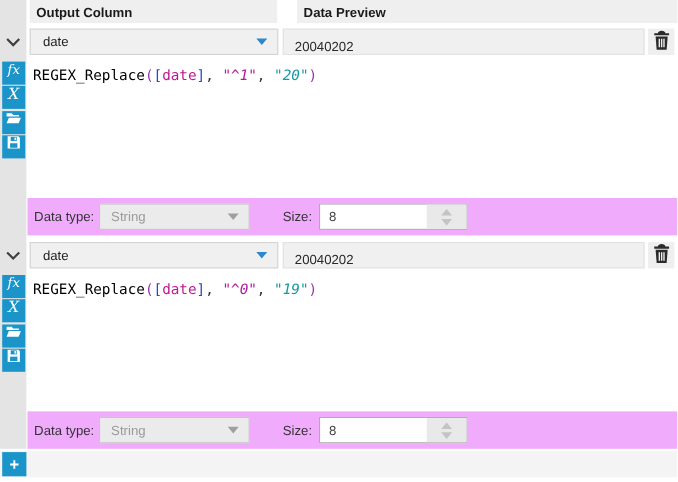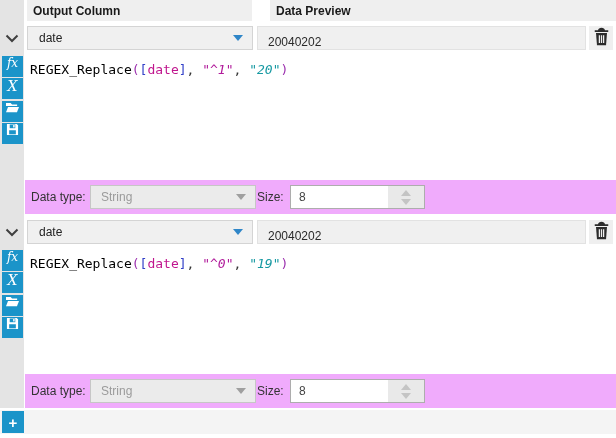--- a/index.html
+++ b/index.html
@@ -42,21 +42,21 @@
   .tk-paren{color:#9b2fae;}
   .tk-bracket{color:#3341c8;}
   .tk-field{color:#c0168e;}
   .tk-comma{color:#333333;}
   .tk-str1{color:#b11b9b;font-style:italic;}
   .tk-str2{color:#1699a2;font-style:italic;}
 
   .datarow{left:25px;width:591px;height:34px;background:#f0abfc;}
   .dt-label{position:absolute;left:6px;top:0;height:34px;display:flex;align-items:center;
             font-size:12px;color:#333;}
-  .dt-dropdown{position:absolute;left:65px;top:5px;width:166px;height:24px;background:#ebebeb;
+  .dt-dropdown{position:absolute;left:65px;top:5px;width:137px;height:24px;background:#ebebeb;
                border:1px solid #c6c6c6;box-sizing:border-box;display:flex;align-items:center;
                justify-content:space-between;padding:0 9px 0 10px;font-size:12px;color:#9b9b9b;}
   .size-label{position:absolute;left:232px;top:0;height:34px;display:flex;align-items:center;
               font-size:12px;color:#333;text-align:right;}
   .size-wrap{position:absolute;left:265px;top:5px;width:135px;height:24px;background:#fff;
              border:1px solid #adadad;box-sizing:border-box;}
   .size-input{position:absolute;left:0;top:0;width:95px;height:100%;border:none;outline:none;
               background:transparent;font-family:"Liberation Sans",sans-serif;font-size:12px;
               color:#444;padding:0 0 0 8px;}
   .spinner{position:absolute;right:0;top:0;width:36px;height:100%;background:#e9e9e9;

